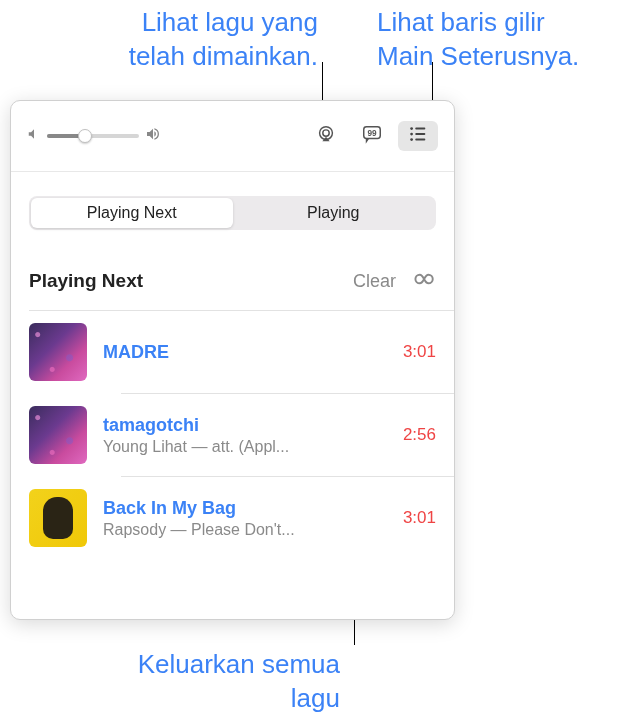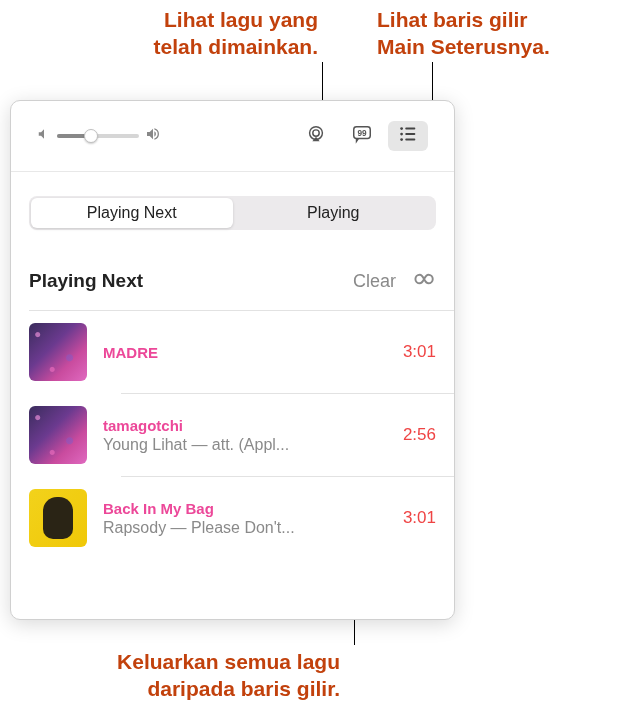--- a/index.html
+++ b/index.html
@@ -9,25 +9,24 @@
       font-family: -apple-system, BlinkMacSystemFont, "Segoe UI", Helvetica, Arial, sans-serif;
     }
     body {
       width: 638px;
       height: 713px;
       background: #fff;
       position: relative;
     }
     .callout {
       position: absolute;
-      font-size: 21px;
+      font-size: 26px;
       line-height: 1.3;
-      color: #c2410c;
+      color: #3b82f6;
       text-align: left;
-      font-weight: bold;
     }
     .callout-line {
       position: absolute;
       background: #000;
     }
     .panel {
       position: absolute;
       top: 100px;
       left: 10px;
       width: 445px;
@@ -35,21 +34,21 @@
       background: #fff;
       border: 1px solid #d0d0d0;
       border-radius: 10px;
       box-shadow: 0 4px 20px rgba(0,0,0,0.15);
       overflow: hidden;
     }
     .toolbar {
       height: 70px;
       display: flex;
       align-items: center;
-      padding: 0 26px;
+      padding: 0 16px;
       gap: 6px;
     }
     .volume-group {
       display: flex;
       align-items: center;
       gap: 6px;
       flex: 1;
       max-width: 180px;
     }
     .speaker-icon {
@@ -203,23 +202,23 @@
       width: 30px;
       height: 42px;
       background: #2a2415;
       border-radius: 14px 14px 10px 10px;
     }
     .track-info {
       flex: 1;
       min-width: 0;
     }
     .track-title {
-      font-size: 15px;
+      font-size: 18px;
       font-weight: 600;
-      color: #ec4899;
+      color: #3b82f6;
       white-space: nowrap;
       overflow: hidden;
       text-overflow: ellipsis;
     }
     .track-artist {
       font-size: 16px;
       color: #8a8a8a;
       white-space: nowrap;
       overflow: hidden;
       text-overflow: ellipsis;

